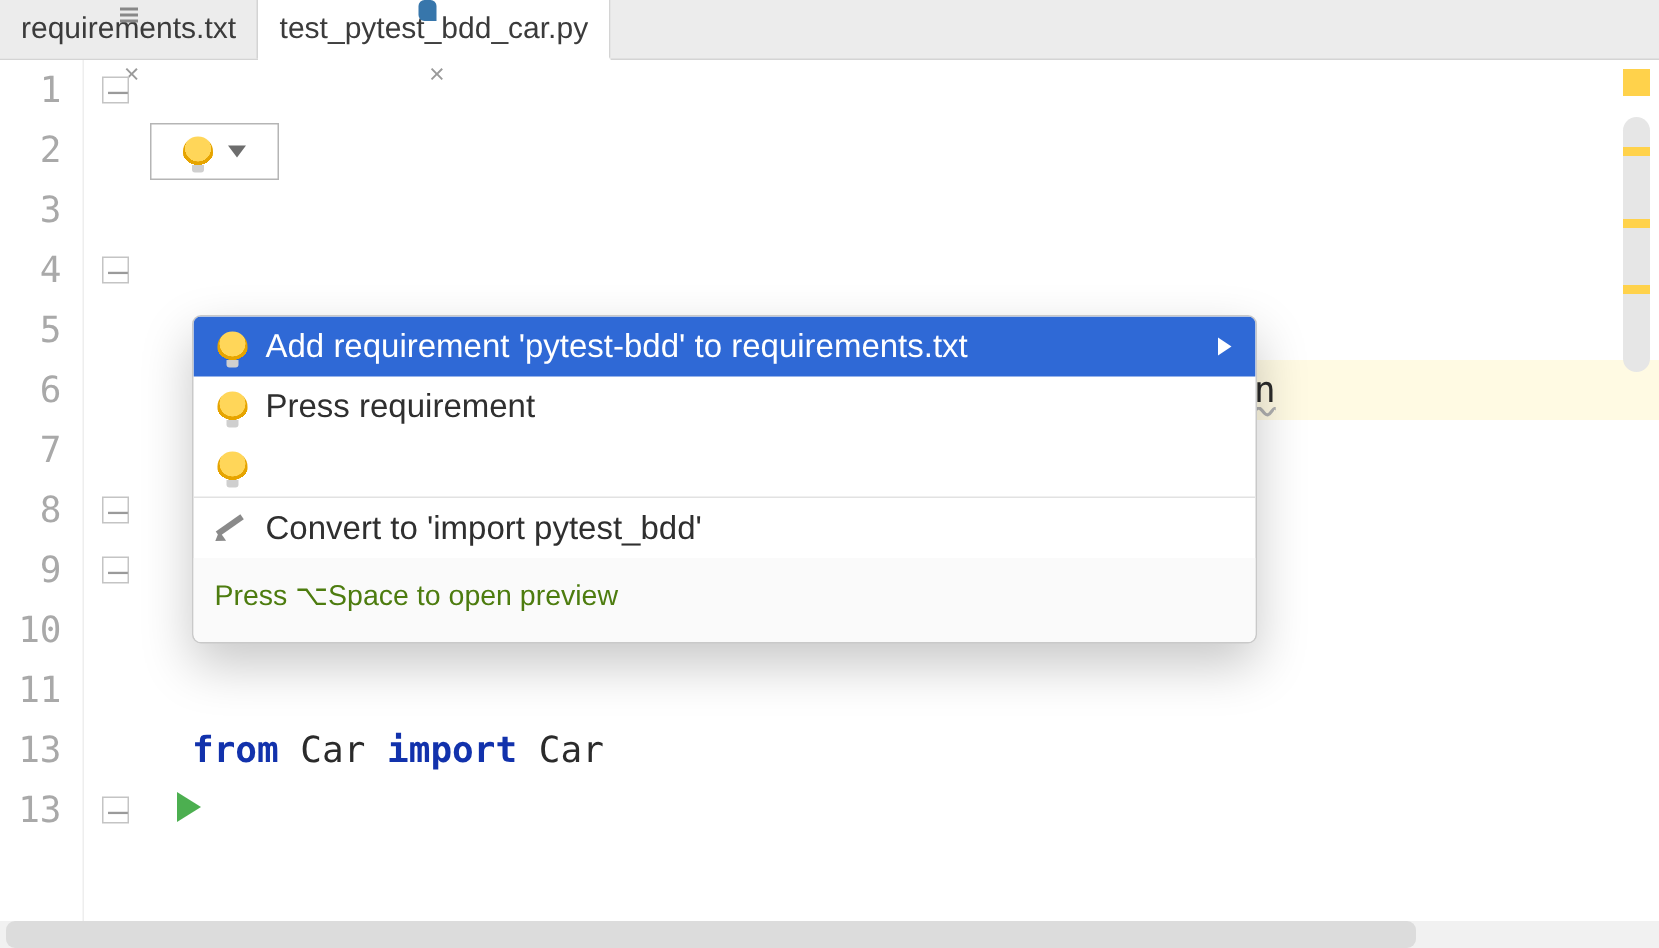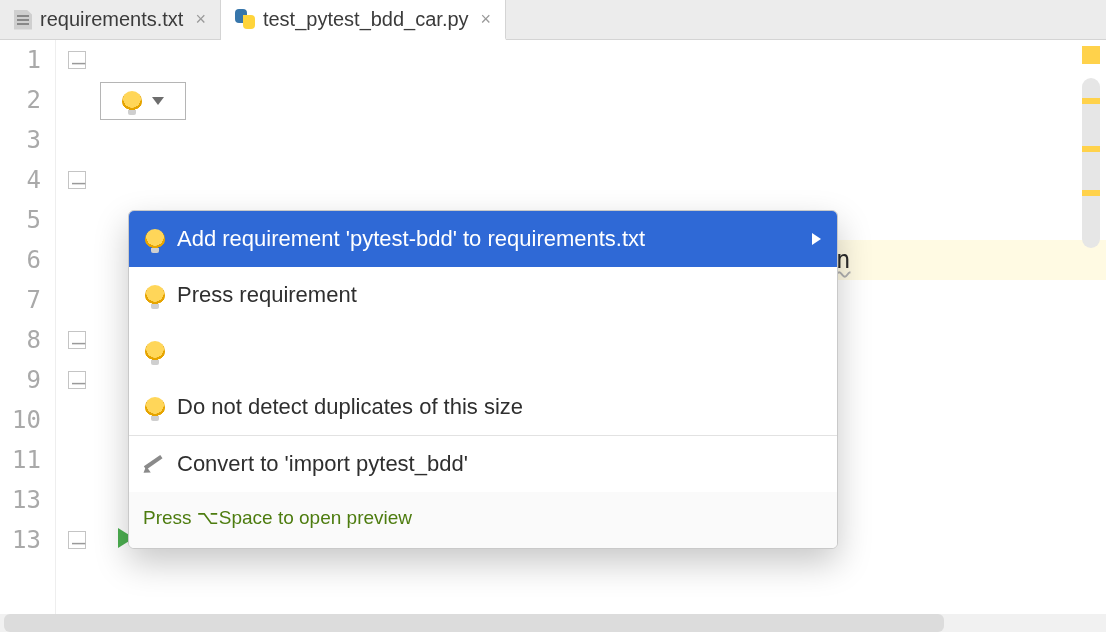--- a/index.html
+++ b/index.html
@@ -22,20 +22,21 @@
   .tab {
     display: flex;
     align-items: center;
     gap: 8px;
     padding: 0 14px;
     font-size: 20px;
     color: #3b3b3b;
     border-right: 1px solid #d4d4d4;
     background: #ececec;
     cursor: pointer;
+    flex-direction: column;
   }
   .tab.active {
     background: #fff;
     border-bottom: 2px solid #fff;
     margin-bottom: -1px;
     align-items: center;
   }
   .tab .close {
     font-size: 18px;
     color: #9a9a9a;
@@ -215,21 +216,21 @@
     font-family: -apple-system, "Segoe UI", Arial, sans-serif;
     font-size: 22px;
     color: #2f2f2f;
     z-index: 5;
     overflow: hidden;
   }
   .popup .item {
     display: flex;
     align-items: center;
     gap: 12px;
-    height: 56px;
+    height: 40px;
     padding: 0 16px;
     cursor: pointer;
   }
   .popup .item.sel {
     background: #2f69d6;
     color: #fff;
   }
   .popup .item .arrow {
     margin-left: auto;
     width: 0; height: 0;
@@ -360,24 +361,20 @@
       <span>Add requirement 'pytest-bdd' to requirements.txt</span>
       <span class="arrow"></span>
     </div>
     <div class="item">
       <span class="bulb"></span>
       <span>Press requirement</span>
     </div>
     <div class="item">
       <span class="bulb"></span>
     </div>
-    <div class="item">
-      <span class="bulb"></span>
-      <span>Do not detect duplicates of this size</span>
-    </div>
     <div class="sep"></div>
     <div class="item">
       <span class="pencil"></span>
       <span>Convert to 'import pytest_bdd'</span>
     </div>
     <div class="footer">Press ⌥Space to open preview</div>
   </div>
 
   <div class="bottom-scroll">
     <div class="thumb"></div>

